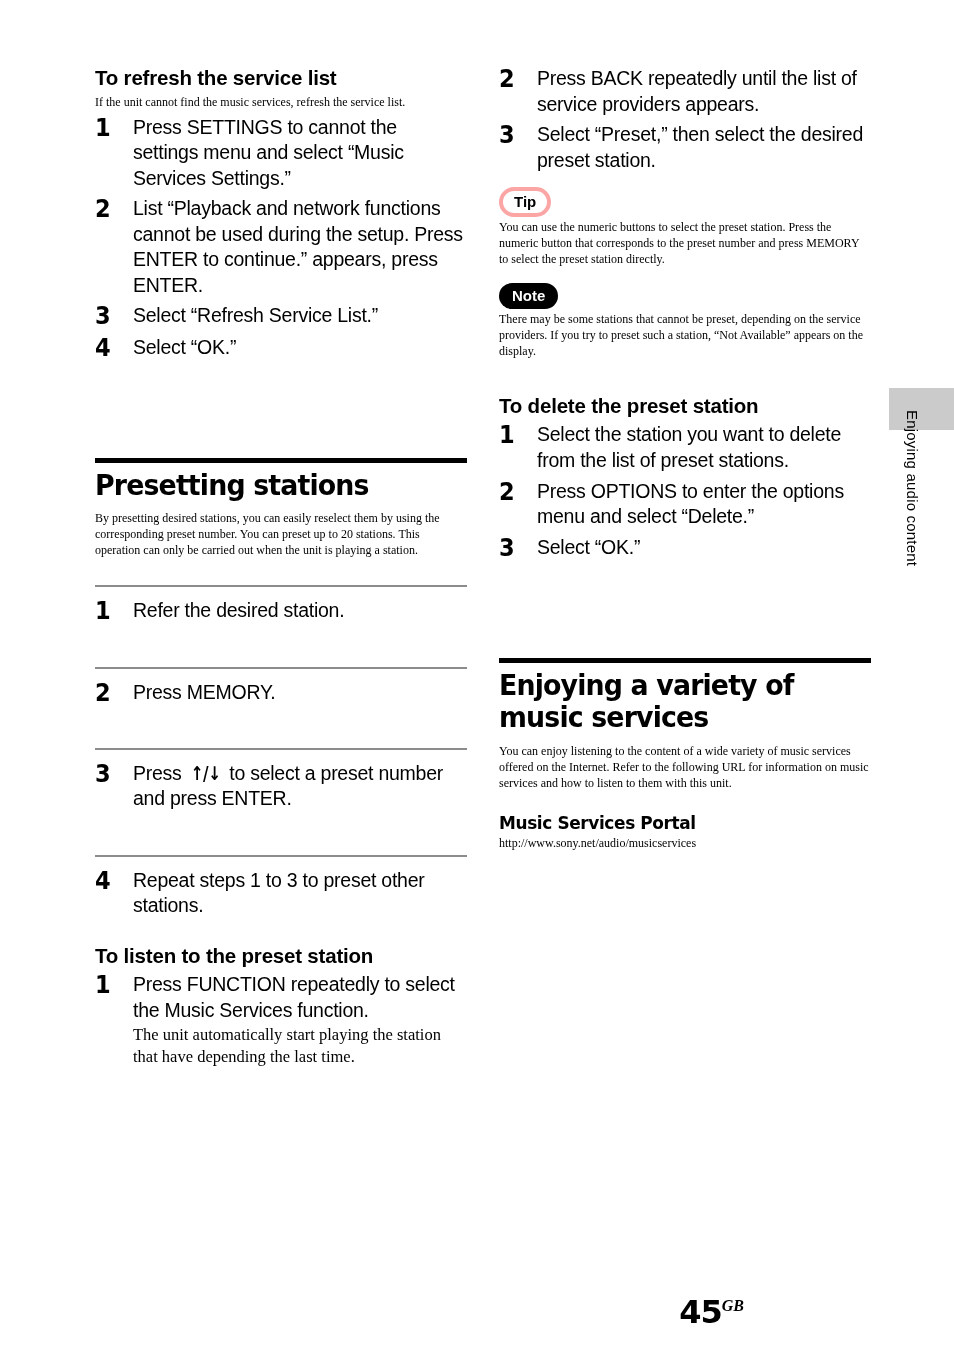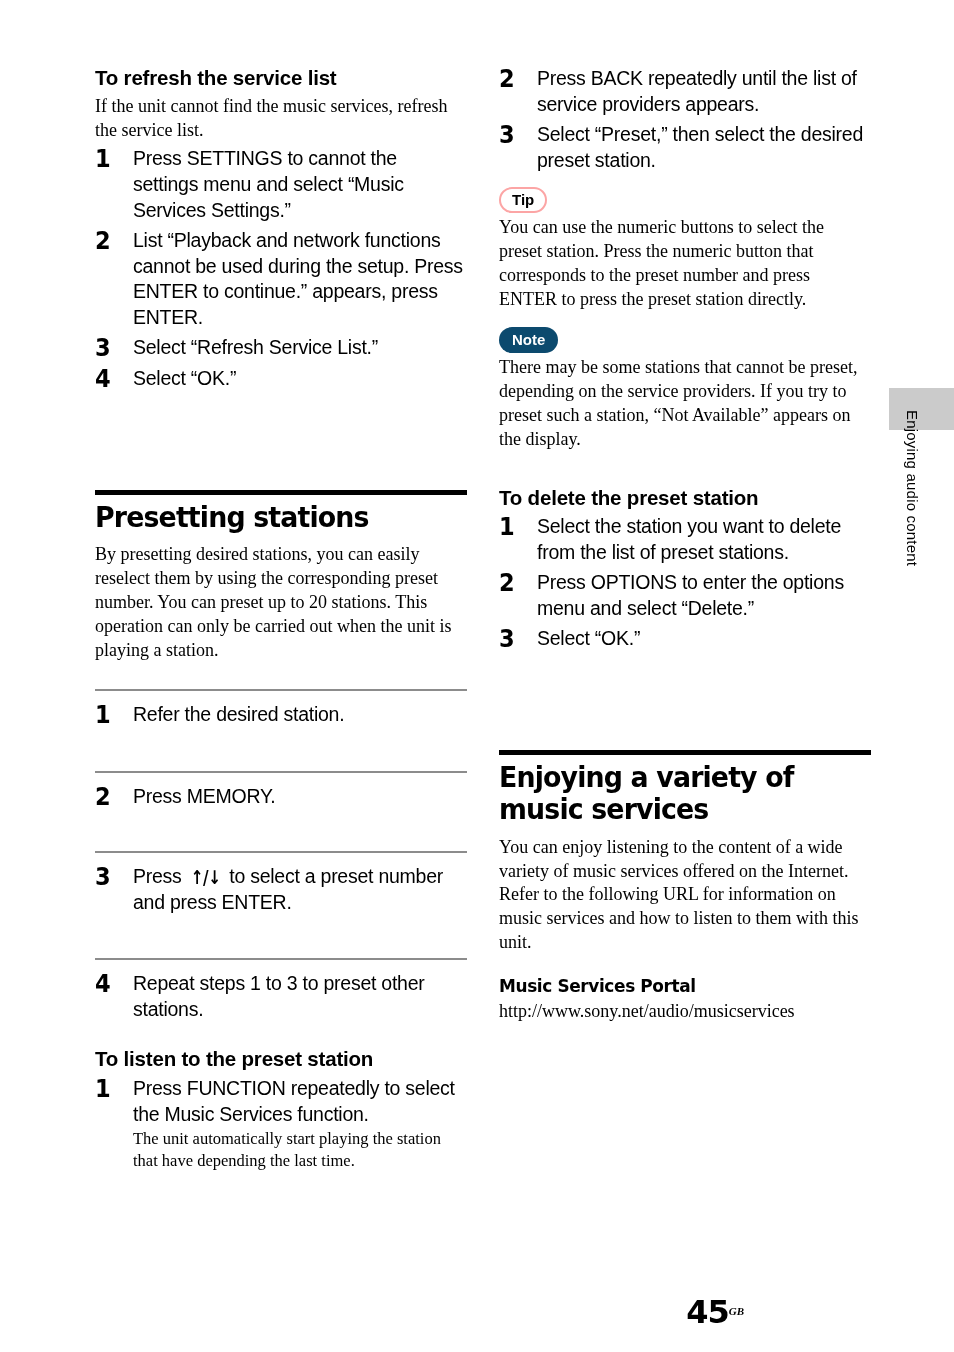--- a/index.html
+++ b/index.html
@@ -66,21 +66,21 @@
     line-height: 1.2;
     margin: 0 0 3px 0;
     letter-spacing: -0.4px;
     transform: scaleX(0.94);
     transform-origin: left top;
   }
 
   
   .serif-p {
     font-family: "Liberation Serif", serif;
-    font-size: 18px;
+    font-size: 12px;
     line-height: 1.33;
     margin: 0 0 4px 0;
   }
   .sans-p {
     font-family: "Liberation Sans", sans-serif;
     font-size: 19.5px;
     line-height: 1.31;
     margin: 0;
     letter-spacing: -0.25px;
   }
@@ -119,33 +119,33 @@
   }
 
   
   .badge-tip {
     display: inline-block;
     font-family: "Liberation Sans", sans-serif;
     font-weight: bold;
     font-size: 15px;
     line-height: 1;
     color: #000000;
-    border: 2px solid #fca5a5;
+    border: 4px solid #fca5a5;
     border-radius: 999px;
     padding: 3px 11px 4px 11px;
     margin: 9px 0 3px 0;
   }
   .badge-note {
     display: inline-block;
     font-family: "Liberation Sans", sans-serif;
     font-weight: bold;
     font-size: 15px;
     line-height: 1;
     color: #ffffff;
-    background: #0c4a6e;
+    background: #000000;
     border-radius: 999px;
     padding: 5px 13px 6px 13px;
     margin: 11px 0 3px 0;
   }
 
   
   .glyph {
     font-family: "DejaVu Sans", sans-serif;
     font-weight: bold;
     display: inline-block;
@@ -202,21 +202,21 @@
     font-weight: bold;
     font-size: 32px;
     line-height: 1;
     letter-spacing: -1px;
     white-space: nowrap;
   }
   .folio sup {
     font-family: "Liberation Serif", serif;
     font-style: italic;
     font-weight: bold;
-    font-size: 11px;
+    font-size: 16px;
     letter-spacing: 0;
     vertical-align: 0.75em;
   }
 
   .spacer-lg { height: 92px; }
   .spacer-sm { height: 22px; }
 </style>
 </head>
 <body>
 
@@ -332,21 +332,21 @@
       <div class="step">
         <div class="step-num">3</div>
         <div class="step-body">
           <p class="sans-p">Select “Preset,” then select the desired preset station.</p>
         </div>
       </div>
     </div>
 
     <div>
       <div class="badge-tip">Tip</div>
-      <p class="serif-p">You can use the numeric buttons to select the preset station. Press the numeric button that corresponds to the preset number and press ENTER to press the preset station directly.</p>
+      <p class="serif-p">You can use the numeric buttons to select the preset station. Press the numeric button that corresponds to the preset number and press MEMORY to select the preset station directly.</p>
     </div>
 
     <div>
       <div class="badge-note">Note</div>
       <p class="serif-p">There may be some stations that cannot be preset, depending on the service providers. If you try to preset such a station, “Not Available” appears on the display.</p>
     </div>
 
     <div style="height:30px"></div>
 
     <div>

